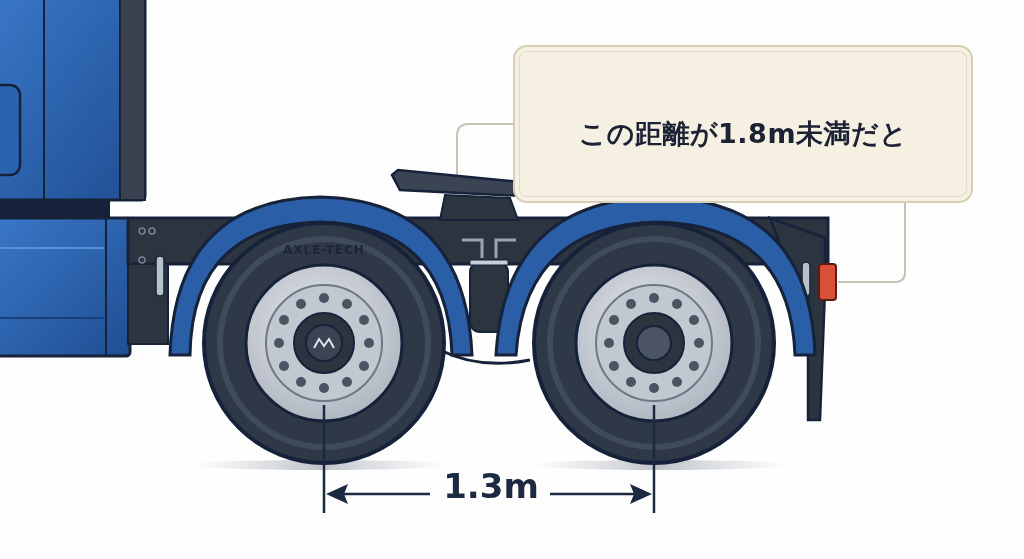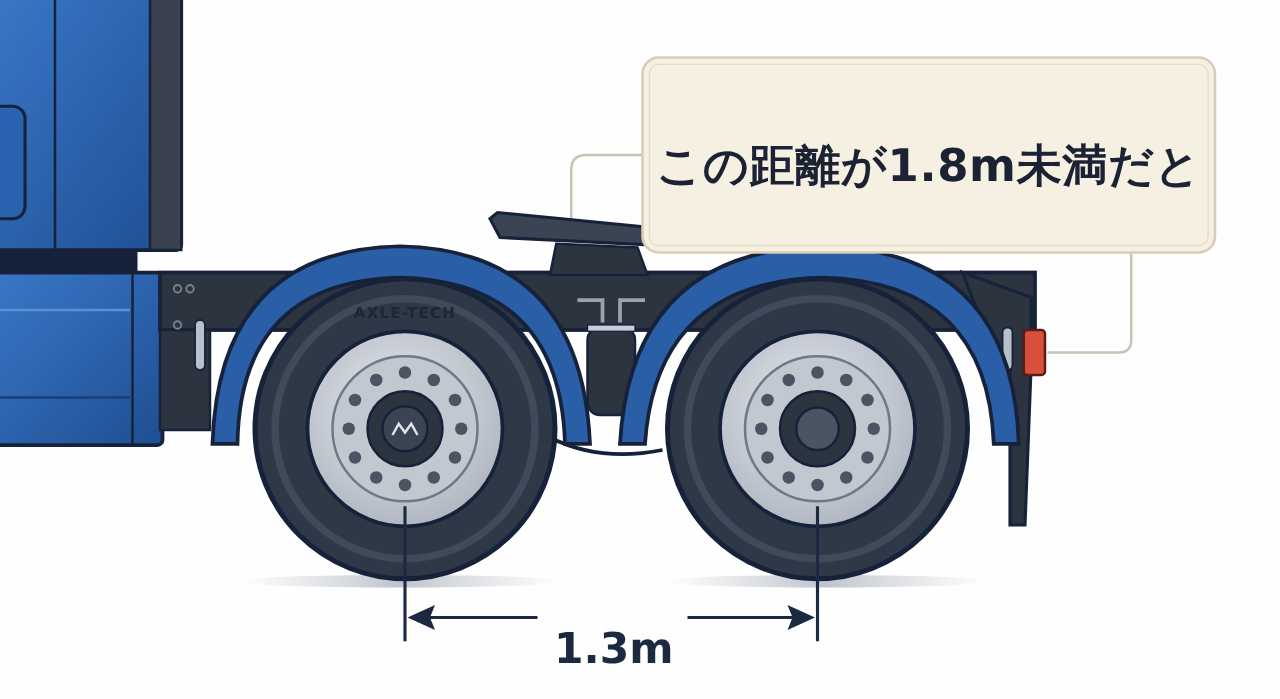--- a/index.html
+++ b/index.html
@@ -2,22 +2,22 @@
 <html><head>
 <meta charset="utf-8">
 <style>
   html,body{margin:0;padding:0;background:#fefefe;}
   body{width:1024px;height:559px;overflow:hidden;position:relative;font-family:"DejaVu Sans","Liberation Sans",sans-serif;}
   #scene{position:absolute;left:0;top:0;width:1024px;height:559px;}
   .callout{position:absolute;left:513px;top:45px;width:460px;height:158px;box-sizing:border-box;
     background:#f6f0e2;border:2px solid #d8cdb6;border-radius:14px;
     box-shadow:inset 0 0 0 4px #f6f0e2, inset 0 0 0 5px #e4dac5;
     display:flex;flex-direction:column;align-items:center;justify-content:center;}
-  .callout-line{font-weight:bold;font-size:36px;color:#1b2233;line-height:48px;letter-spacing:0.5px;white-space:nowrap;margin-top:20px;}
-  .measure-label{position:absolute;left:428px;top:499px;width:126px;text-align:center;font-weight:bold;font-size:34px;color:#1b2a40;line-height:40px;}
+  .callout-line{font-weight:bold;font-size:27px;color:#1b2233;line-height:48px;letter-spacing:0.5px;white-space:nowrap;margin-top:20px;}
+  .measure-label{position:absolute;left:428px;top:466px;width:126px;text-align:center;font-weight:bold;font-size:34px;color:#1b2a40;line-height:40px;}
 </style>
 </head>
 <body>
 
 <svg id="scene" viewBox="0 0 1024 559" xmlns="http://www.w3.org/2000/svg">
   <defs>
     <linearGradient id="blueg" x1="0" y1="0" x2="1" y2="1">
       <stop offset="0" stop-color="#3a78c8"></stop>
       <stop offset="1" stop-color="#1f4e92"></stop>
     </linearGradient>

